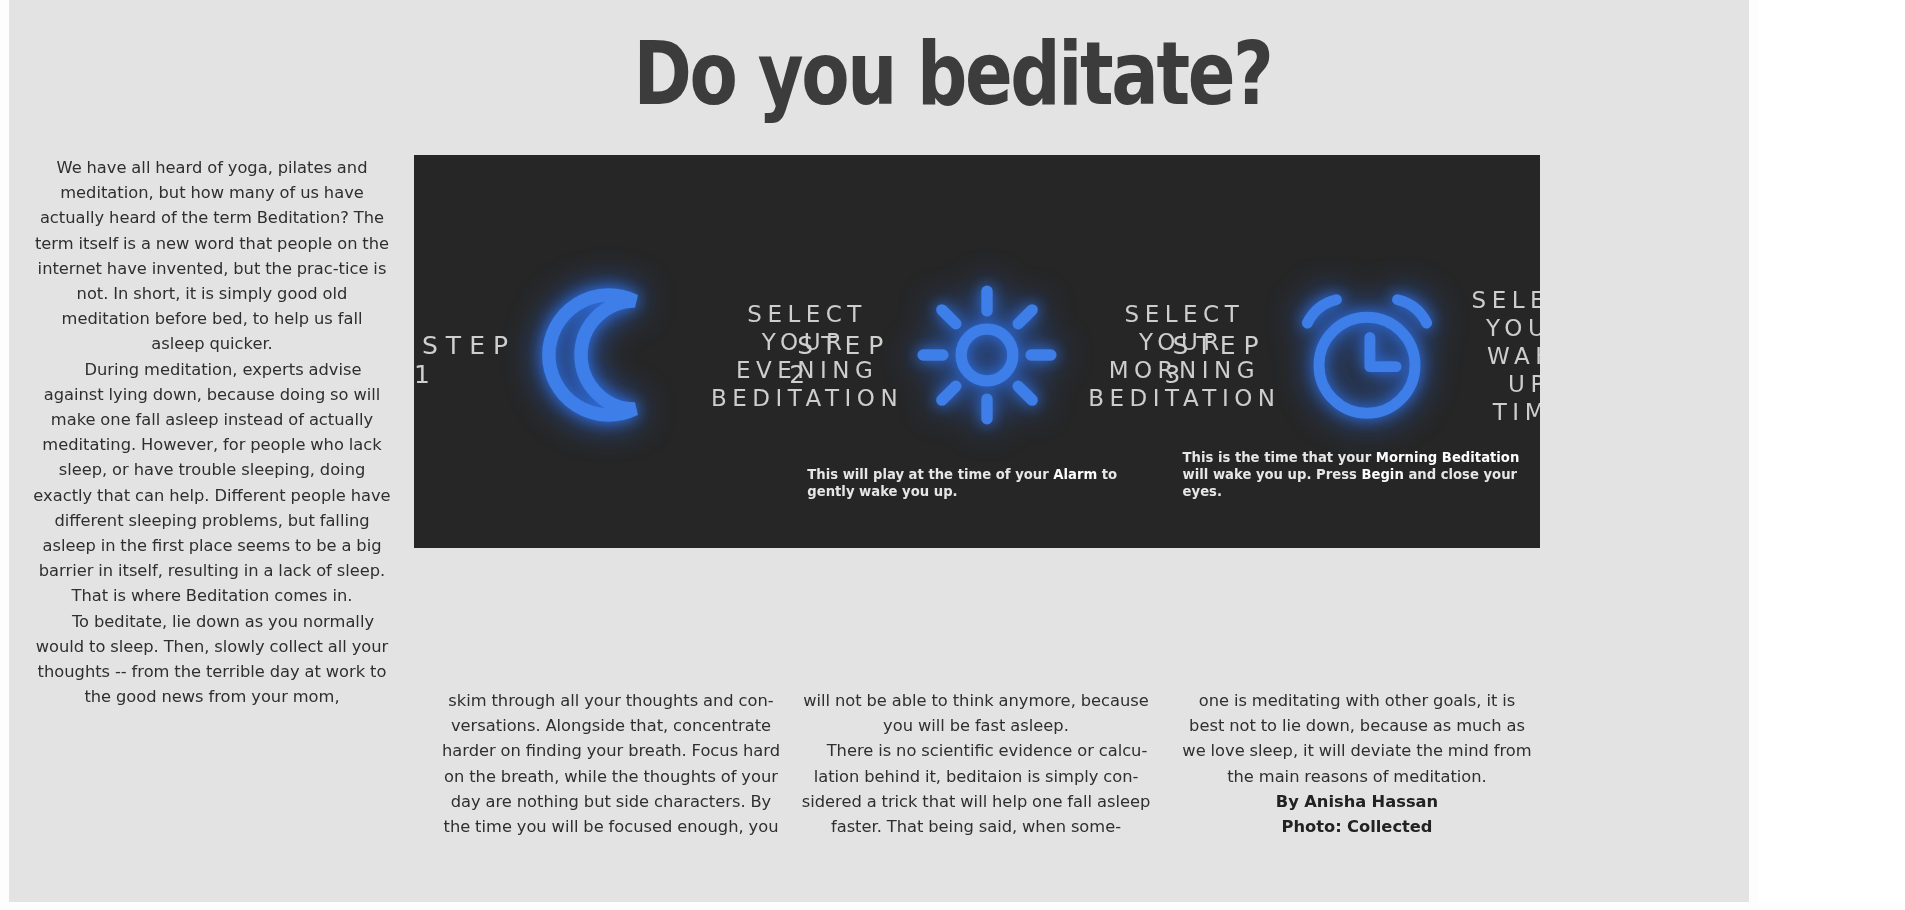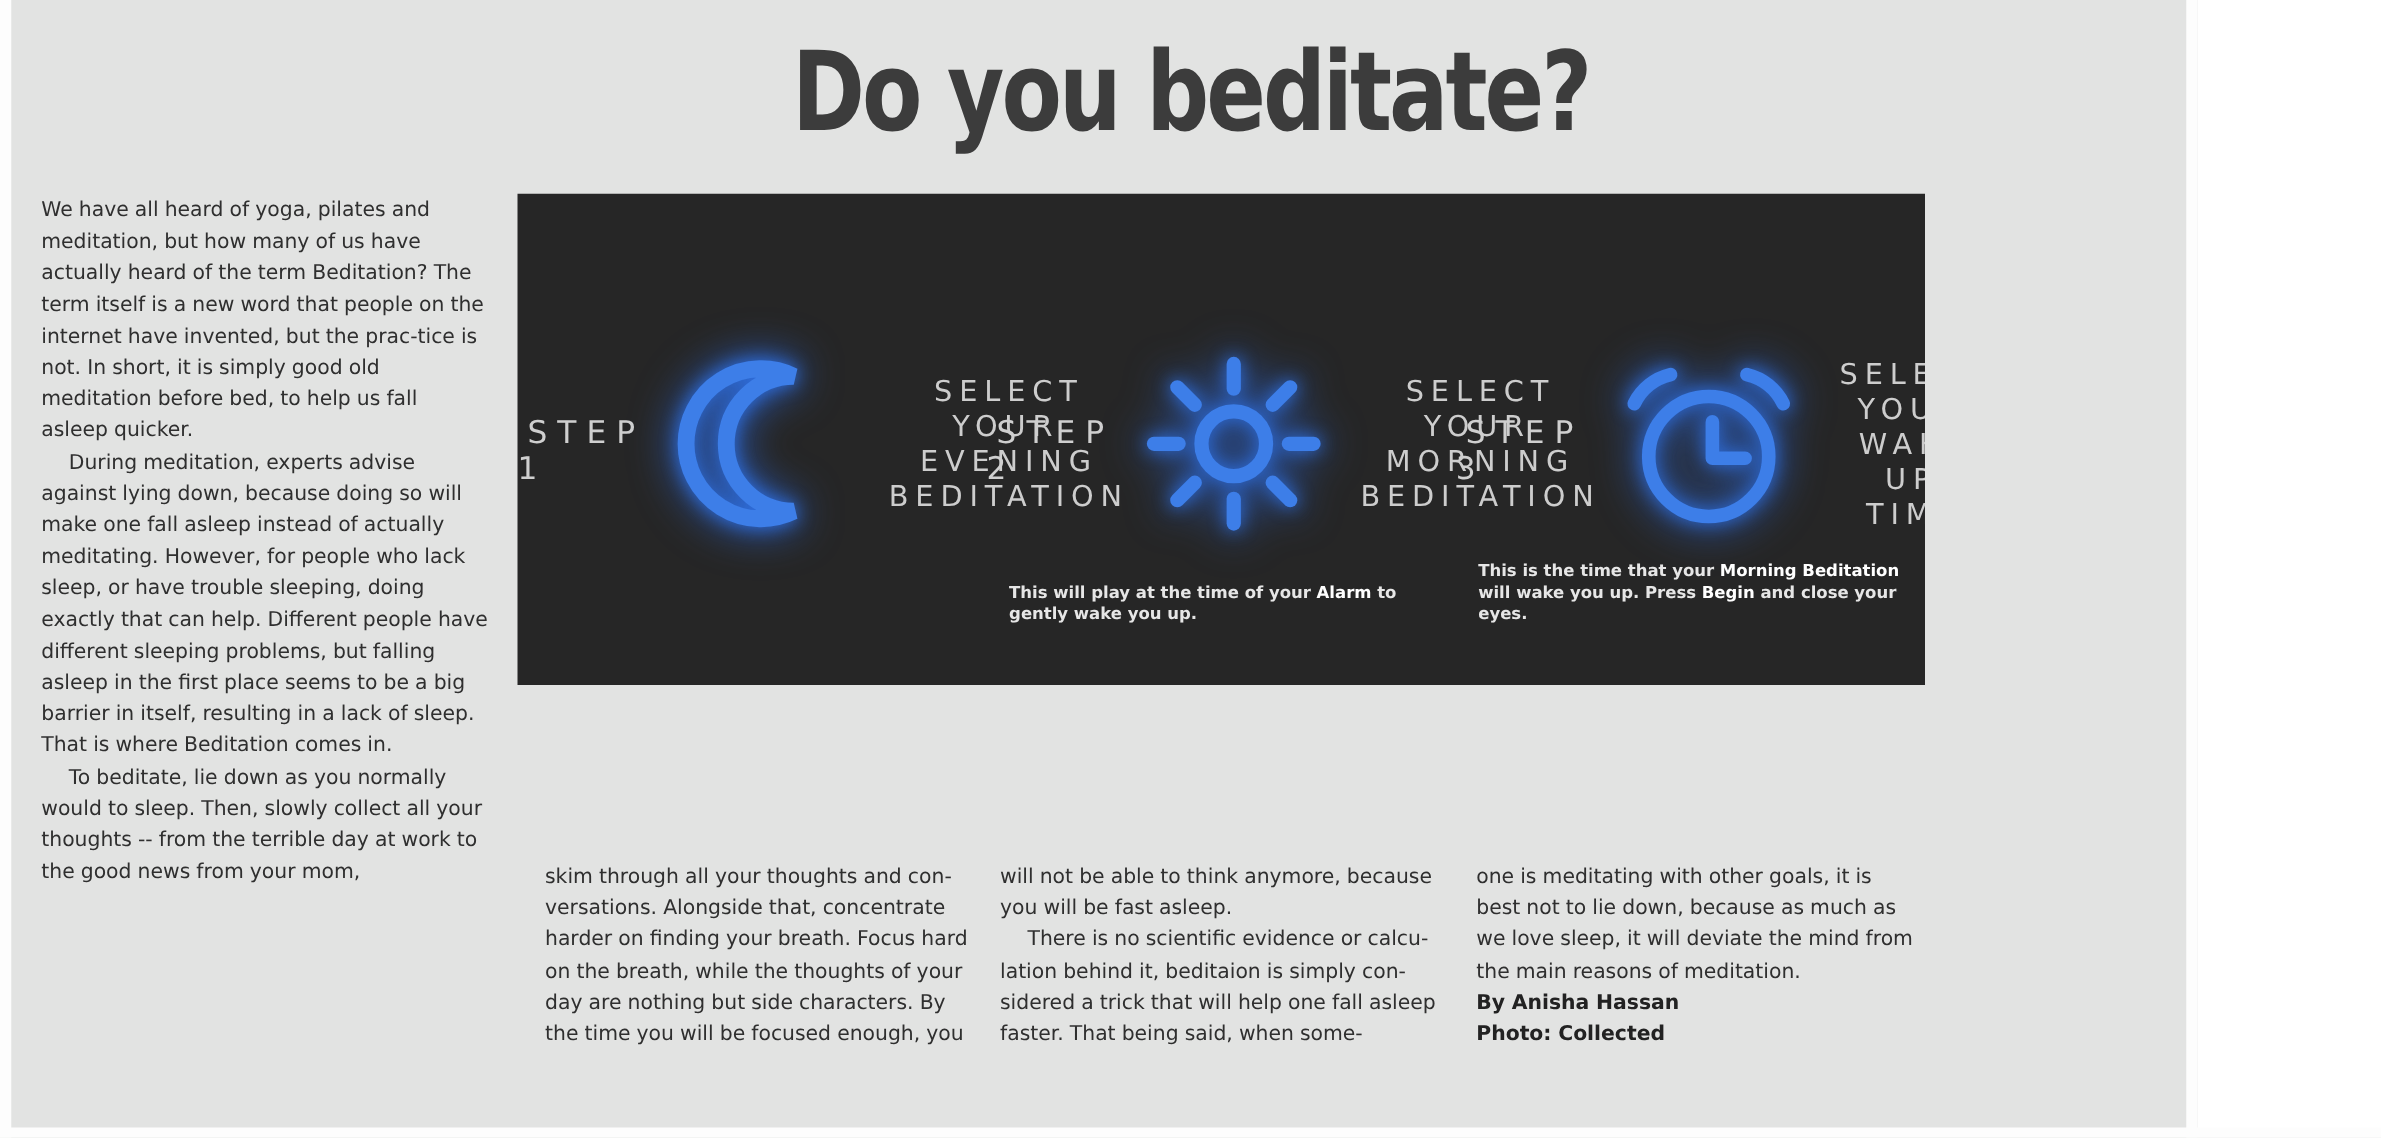--- a/index.html
+++ b/index.html
@@ -33,21 +33,21 @@
     white-space:nowrap;
   }
 
   
   .col{
     position:absolute;
     font-family:"DejaVu Sans", sans-serif;
     font-size:16.3px;
     line-height:25.2px;
     color:#2f2f2f;
-    text-align:left;
+    text-align:center;
     word-spacing:-0.3px;
   }
   .col p{margin:0;}
   .col p.ind{text-indent:22px;}
 
   #col1{left:33px;top:155px;width:358px;}
   #col2{left:436px;top:688px;width:350px;}
   #col3{left:800px;top:688px;width:352px;}
   #col4{left:1181px;top:688px;width:352px;}
 

